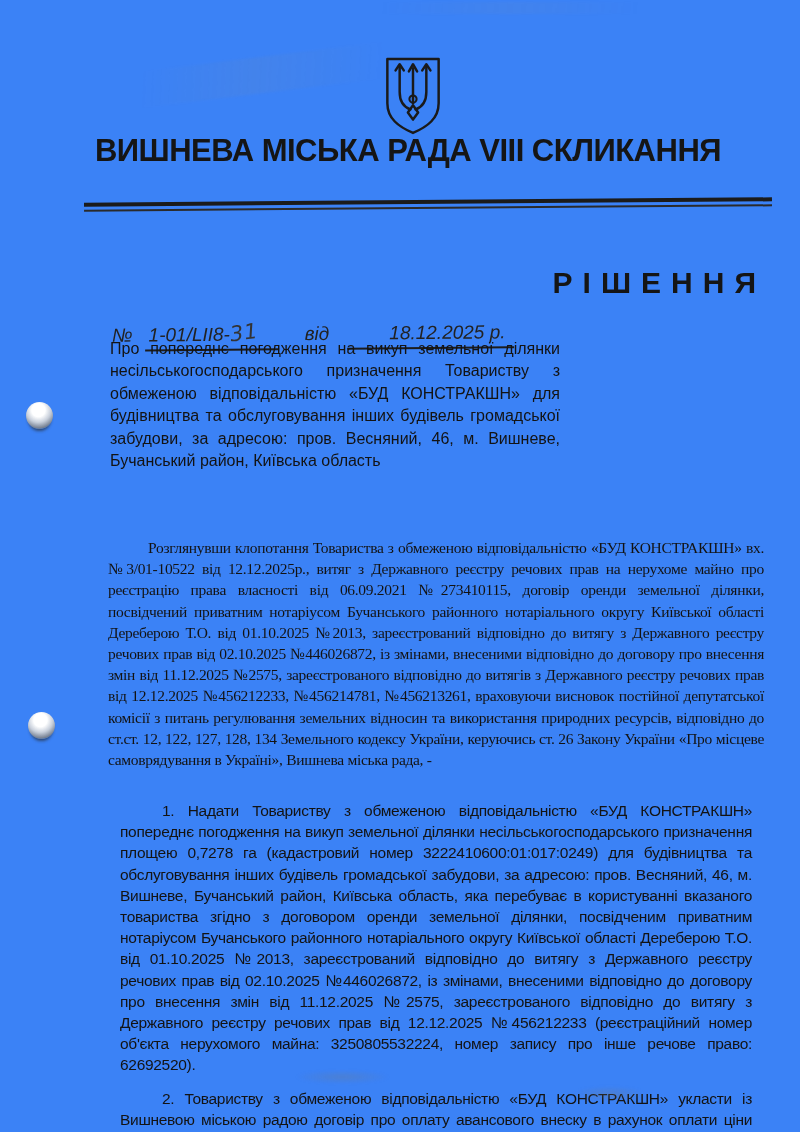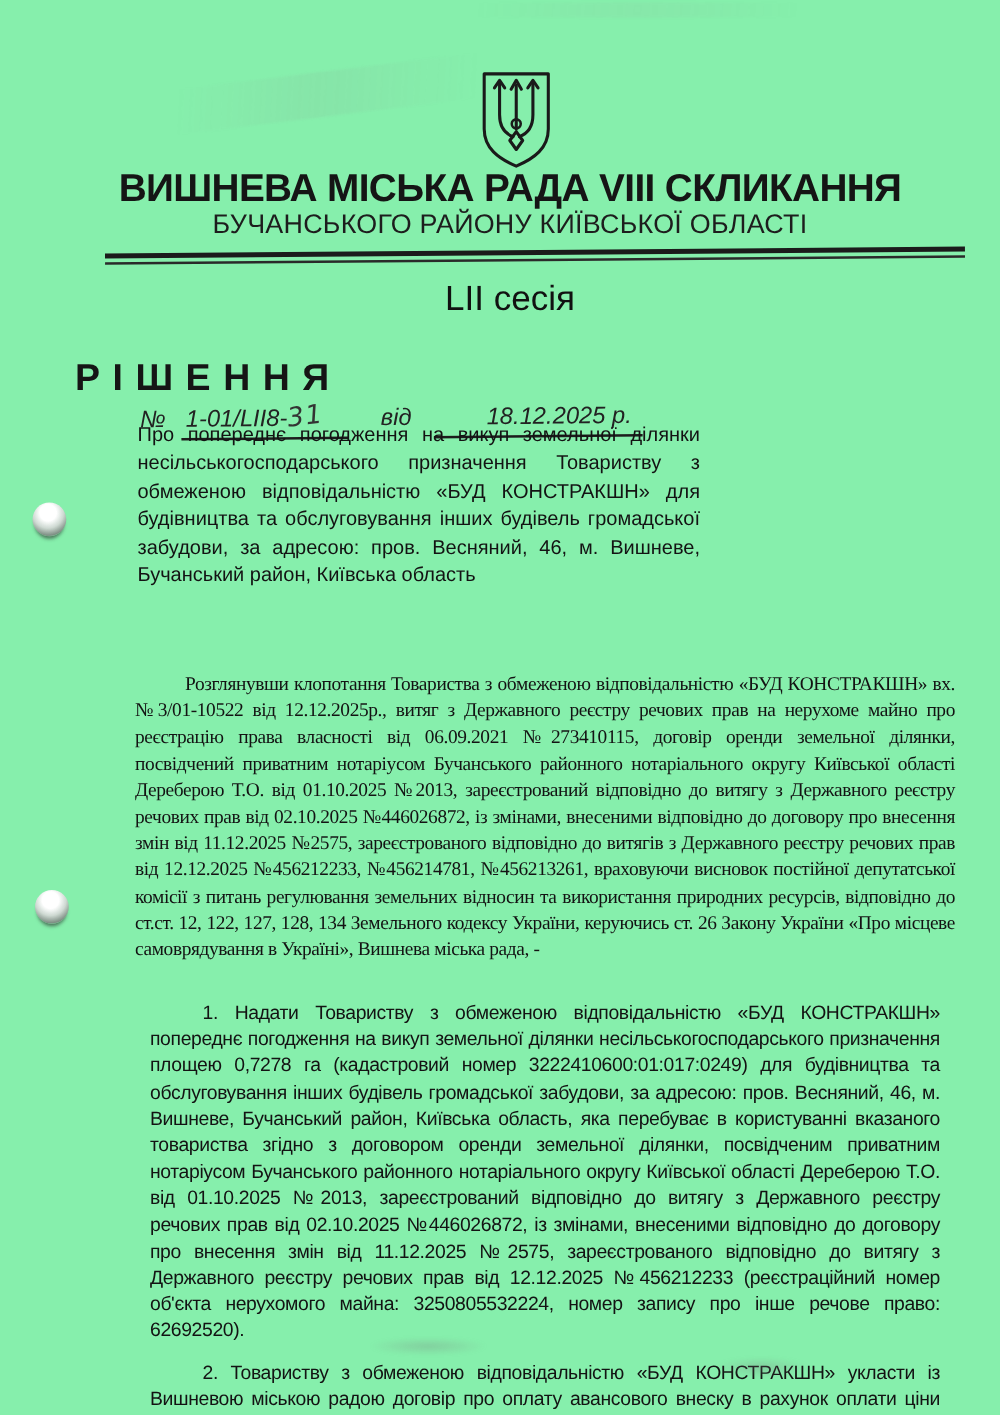--- a/index.html
+++ b/index.html
@@ -1,18 +1,18 @@
 <!DOCTYPE html>
 <html><head>
 <meta charset="utf-8">
 <style>
   html,body{margin:0;padding:0;background:#e8e8e8;}
   .page{
     position:relative;width:800px;height:1132px;margin:0 auto;
-    background:#86efac;overflow:hidden;
+    background:#3b82f6;overflow:hidden;
     font-family:"Liberation Sans",sans-serif;color:#151515;
   }
   
   .emblem{position:absolute;left:382px;top:56px;width:62px;height:80px;}
   .emblem svg{width:100%;height:100%;}
   .doc-title{
     position:absolute;top:133px;left:50px;width:716px;text-align:center;
     font-size:31px;font-weight:bold;letter-spacing:-0.5px;white-space:nowrap;
   }
   .doc-subtitle{
@@ -23,22 +23,22 @@
     position:absolute;top:200px;left:84px;width:688px;height:3px;
     border-top:4px solid #1b1b1b;border-bottom:2px solid #2a2a2a;
     transform:rotate(-0.45deg);
   }
   
   .session{
     position:absolute;top:223px;left:50px;width:716px;text-align:center;
     font-size:28px;color:#111;
   }
   .doc-type{
-    position:absolute;top:266px;left:50px;width:716px;text-align:left;
-    font-size:30px;font-weight:bold;letter-spacing:10px;padding-left:10px;box-sizing:border-box;margin-top:20px;
+    position:absolute;top:266px;left:50px;width:716px;text-align:right;
+    font-size:30px;font-weight:bold;letter-spacing:10px;padding-left:10px;box-sizing:border-box;
   }
   
   .numline{
     position:absolute;top:321px;left:112px;font-size:19px;font-style:italic;
     color:#222;transform:rotate(-0.5deg);white-space:nowrap;
   }
   .numline .no-sign{margin-right:12px;}
   .u-number{
     display:inline-block;border-bottom:2px solid #1c1c1c;
     padding:0 20px 3px 4px;
@@ -120,24 +120,22 @@
       <path d="M13 14 L17 8 L21 14"></path>
       <path d="M39 14 L43 8 L47 14"></path>
       <path d="M30 12 V46"></path>
       <path d="M26 15 L30 8 L34 15"></path>
       <circle cx="30" cy="42" r="3.5" stroke-width="2"></circle>
       <path d="M30 48 L35 55 L30 62 L25 55 Z"></path>
     </svg>
   </div>
 
   <div class="doc-title">ВИШНЕВА МІСЬКА РАДА VIII СКЛИКАННЯ</div>
-  <div class="doc-subtitle">БУЧАНСЬКОГО РАЙОНУ КИЇВСЬКОЇ ОБЛАСТІ</div>
   <div class="header-rule"></div>
 
-  <div class="session">LII сесія</div>
   <div class="doc-type">РІШЕННЯ</div>
 
   <div class="numline">
     <span class="no-sign">№</span><span class="u-number"><span>1-01/LII8-</span><span class="hand">31</span></span><span class="vid-label">від</span><span class="u-date">18.12.2025 р.</span>
   </div>
 
   <div class="subject">Про попереднє погодження на викуп земельної ділянки несільськогосподарського призначення Товариству з обмеженою відповідальністю «БУД КОНСТРАКШН» для будівництва та обслуговування інших будівель громадської забудови, за адресою: пров. Весняний, 46, м. Вишневе, Бучанський район, Київська область</div>
 
   <div class="preamble">Розглянувши клопотання Товариства з обмеженою відповідальністю «БУД КОНСТРАКШН» вх.№3/01-10522 від 12.12.2025р., витяг з Державного реєстру речових прав на нерухоме майно про реєстрацію права власності від 06.09.2021 №273410115, договір оренди земельної ділянки, посвідчений приватним нотаріусом Бучанського районного нотаріального округу Київської області Дереберою Т.О. від 01.10.2025 №2013, зареєстрований відповідно до витягу з Державного реєстру речових прав від 02.10.2025 №446026872, із змінами, внесеними відповідно до договору про внесення змін від 11.12.2025 №2575, зареєстрованого відповідно до витягів з Державного реєстру речових прав від 12.12.2025 №456212233, №456214781, №456213261, враховуючи висновок постійної депутатської комісії з питань регулювання земельних відносин та використання природних ресурсів, відповідно до ст.ст. 12, 122, 127, 128, 134 Земельного кодексу України, керуючись ст. 26 Закону України «Про місцеве самоврядування в Україні», Вишнева міська рада, -</div>
 

